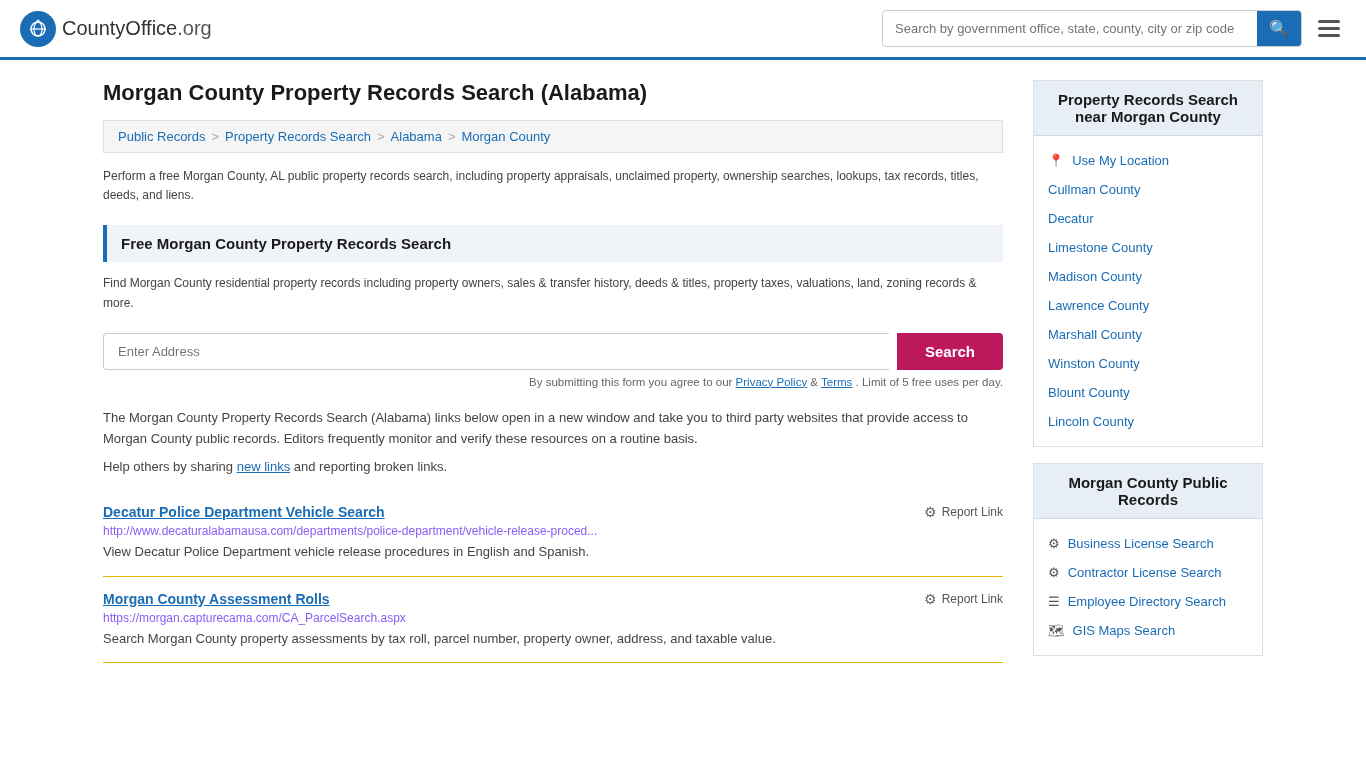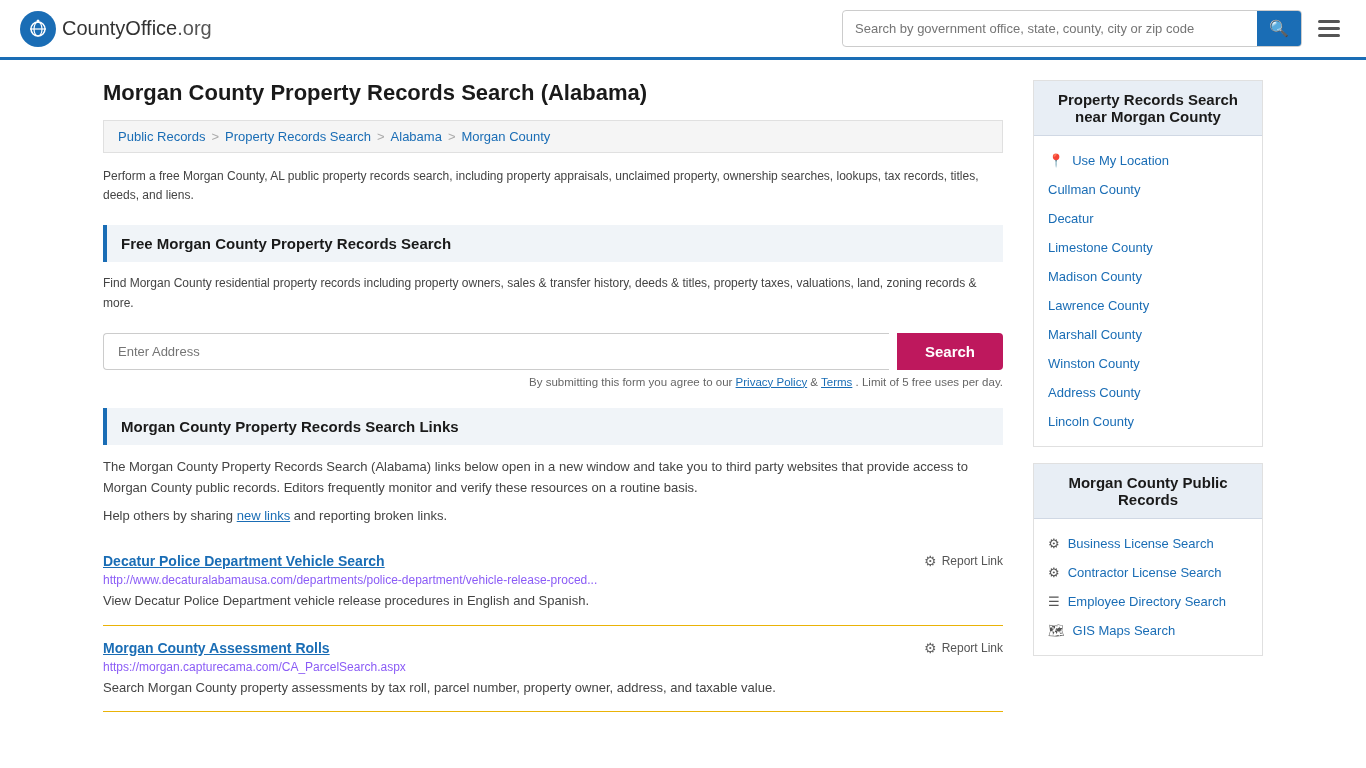--- a/index.html
+++ b/index.html
@@ -41,21 +41,21 @@
       display: flex;
       align-items: center;
       gap: 10px;
     }
     .search-bar {
       display: flex;
       align-items: center;
       border: 1px solid #ccc;
       border-radius: 4px;
       overflow: hidden;
-      width: 460px;
+      width: 420px;
     }
     .search-bar input {
       border: none;
       outline: none;
       padding: 8px 12px;
       font-size: 13px;
       width: 100%;
       color: #555;
     }
     .search-bar-btn {
@@ -359,21 +359,20 @@
       <div class="form-disclaimer">
         <span>By submitting this form you agree to our</span>
         <a href="#">Privacy Policy</a>
         <span> &amp; </span>
         <a href="#">Terms</a>
         <span>. Limit of 5 free uses per day.</span>
       </div>
     </div>
 
     <div class="links-section">
-      <div class="section-header">Morgan County Property Records Search Links</div>
       <p class="links-desc">The Morgan County Property Records Search (Alabama) links below open in a new window and take you to third party websites that provide access to Morgan County public records. Editors frequently monitor and verify these resources on a routine basis.</p>
       <p class="help-text">
         <span>Help others by sharing</span>
         <a href="#">new links</a>
         <span>and reporting broken links.</span>
       </p>
 
       <div id="record-items-container">
       <div class="record-item">
     <div class="record-item-header">
@@ -426,21 +425,21 @@
           <a href="#" class="sidebar-link">
             <span>Lawrence County</span>
           </a>
           <a href="#" class="sidebar-link">
             <span>Marshall County</span>
           </a>
           <a href="#" class="sidebar-link">
             <span>Winston County</span>
           </a>
           <a href="#" class="sidebar-link">
-            <span>Address County</span>
+            <span>Blount County</span>
           </a>
           <a href="#" class="sidebar-link">
             <span>Lincoln County</span>
           </a>
         </div>
     </div>
 
     <div class="sidebar-box">
       <div class="sidebar-box-title">Morgan County Public Records</div>
       <div class="sidebar-box-content" id="public-records-links-container">

